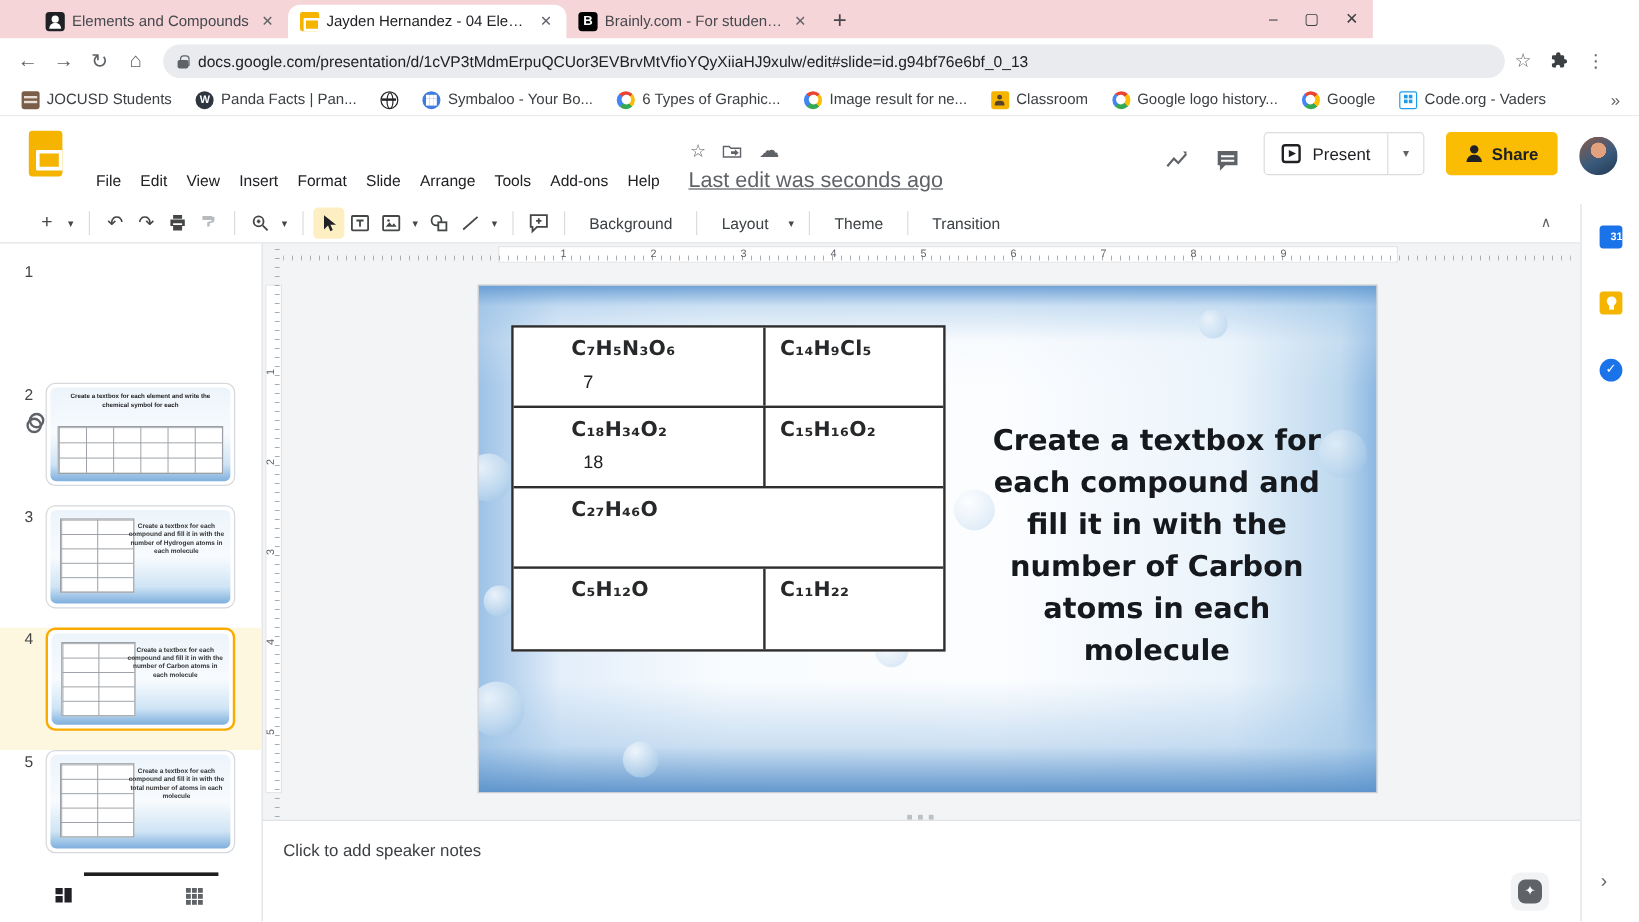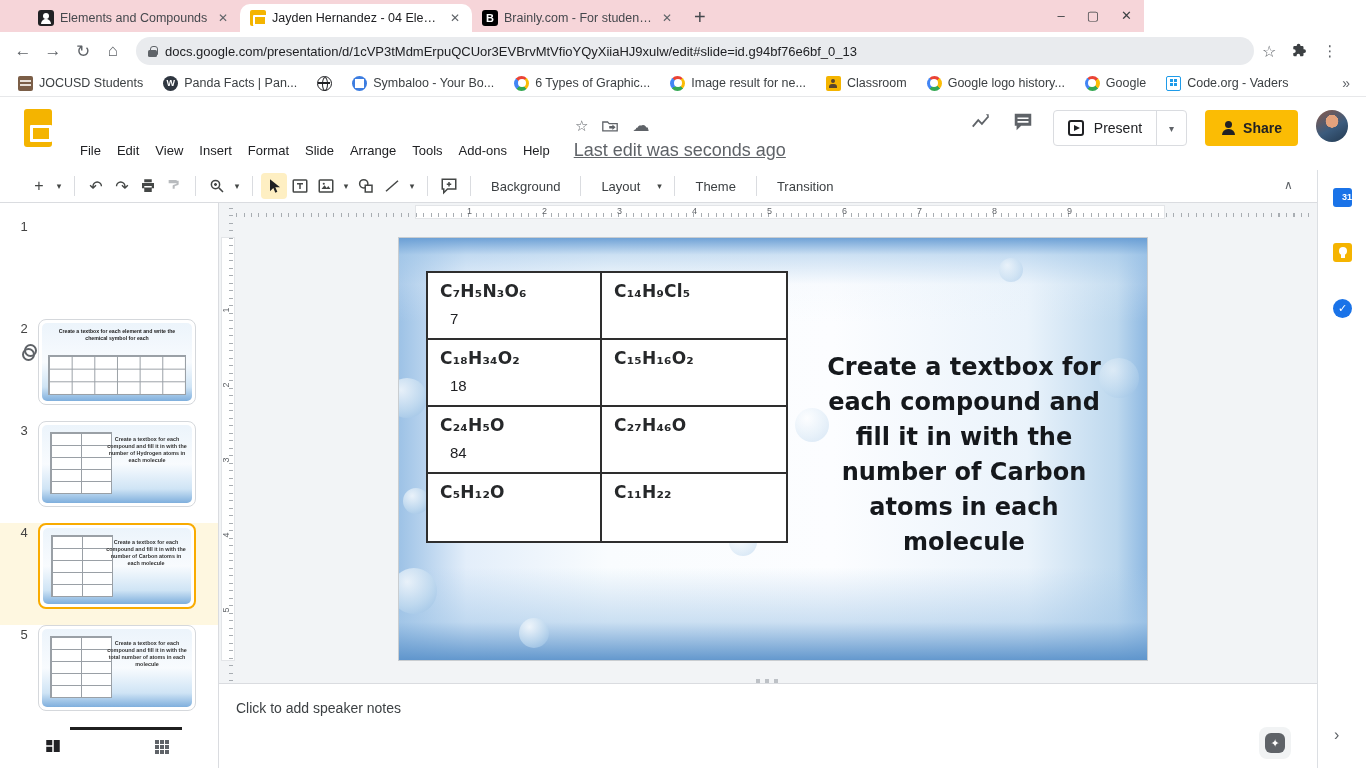--- a/index.html
+++ b/index.html
@@ -59,21 +59,21 @@
 
   
   .gsheader { left:0; top:97px; width:1366px; height:73px; background:#fff; }
   .gslogo { left:24px; top:12px; width:28px; height:38px; background:#f4b400; border-radius:3px; }
   .gslogo::after { content:""; position:absolute; left:6px; top:16px; width:16px; height:11px; border:3px solid #fff; border-radius:1px; }
   .doc-title { left:72px; top:16px; font-size:18px; color:#202124; }
   .title-ics { left:575px; top:18px; display:flex; gap:14px; color:#5f6368; font-size:15px; align-items:center; }
   .menurow { left:72px; top:43px; display:flex; align-items:center; font-size:13px; color:#202124; }
   .menurow .mi { padding:3px 8px; border-radius:3px; }
   .lastedit { margin-left:16px; color:#5f6368; text-decoration:underline; font-size:18px; }
-  .hdr-right { right:18px; top:13px; display:flex; align-items:flex-start; gap:18px; }
+  .hdr-right { right:18px; top:13px; display:flex; align-items:flex-end; gap:18px; }
   .hic { width:24px; height:24px; display:flex; align-items:center; justify-content:center; }
   .present-btn { display:flex; align-items:center; height:36px; border:1px solid #dadce0; border-radius:4px; overflow:hidden; }
   .present-main { display:flex; align-items:center; gap:10px; padding:0 14px; font-size:14px; color:#202124; }
   .present-caret { width:30px; height:36px; border-left:1px solid #dadce0; display:flex; align-items:center; justify-content:center; color:#5f6368; font-size:10px; }
   .playbox { width:16px; height:16px; border:2px solid #202124; border-radius:3px; position:relative; }
   .playbox::after { content:""; position:absolute; left:4px; top:2.5px; border-left:6px solid #202124; border-top:3.5px solid transparent; border-bottom:3.5px solid transparent; }
   .share-btn { display:flex; align-items:center; gap:8px; height:36px; padding:0 16px; background:#fbbc04; border-radius:4px; font-size:14px; font-weight:bold; color:#202124; }
   .person-ic { width:14px; height:14px; position:relative; }
   .person-ic::before { content:""; position:absolute; left:4px; top:0; width:7px; height:7px; border-radius:50%; background:#202124; }
   .person-ic::after { content:""; position:absolute; left:1px; top:8px; width:13px; height:6px; border-radius:6px 6px 0 0; background:#202124; }
@@ -128,21 +128,21 @@
   .ruler-v .rnum { position:absolute; left:2px; font-size:9px; color:#5f6368; transform:rotate(-90deg); }
 
   
   .slide { position:absolute; left:179px; top:34px; width:750px; height:424px; border:1px solid #c9cdd1; overflow:hidden;
     background:
       linear-gradient(180deg, rgba(104,157,212,.95) 0%, rgba(167,202,234,.55) 4%, rgba(232,241,250,.2) 11%, rgba(255,255,255,0) 20%, rgba(255,255,255,0) 78%, rgba(165,200,232,.55) 91%, rgba(92,147,203,.95) 100%),
       linear-gradient(90deg, #9dc2e6 0%, #e3eefa 9%, #f9fcfe 28%, #fcfdff 58%, #eaf3fb 84%, #bdd8ee 96%, #8db8e2 100%);
   }
   .mol { position:absolute; border-radius:50%; background:radial-gradient(circle at 35% 30%,#ffffff,#c4dcf0 55%,#8fb9e1); opacity:.75; }
   .ws-table { position:absolute; left:27px; top:33px; width:362px; background:#fff; border:2px solid #2e2e2e; }
-  .ws-row { display:flex; height:67px; border-bottom:2px solid #2e2e2e; }
+  .ws-row { display:flex; height:67px; border-bottom:2px solid #2e2e2e;padding-left:36px; }
   .ws-row:last-child { border-bottom:none; }
   .ws-cell { width:174px; border-right:2px solid #2e2e2e; padding:8px 0 0 12px; }
   .ws-cell:last-child { flex:1; border-right:none; }
   .formula { font-family:"DejaVu Sans",sans-serif; font-size:17px; font-weight:bold; color:#26282a; letter-spacing:.2px; }
   .answer { display:block; margin:9px 0 0 10px; font-size:15px; color:#202124; font-family:"Liberation Sans",sans-serif; }
   .instr { position:absolute; left:414px; top:112px; width:302px; text-align:center; font-family:"DejaVu Sans",sans-serif; font-size:24px; line-height:35px; font-weight:bold; color:#15181c; }
 
   
   .notesbar { left:219px; top:683px; width:1098px; height:85px; background:#fff; border-top:1px solid #dadce0; }
   .notes-text { position:absolute; left:17px; top:16px; font-size:14px; color:#3c4043; }
@@ -479,24 +479,20 @@
           <div class="ws-cell">
             <span class="formula">C₁₈H₃₄O₂</span>
             <span class="answer">18</span>
           </div>
           <div class="ws-cell">
             <span class="formula">C₁₅H₁₆O₂</span>
           </div>
         </div>
         <div class="ws-row">
           <div class="ws-cell">
-            <span class="formula">C₂₄H₅O</span>
-            <span class="answer">84</span>
-          </div>
-          <div class="ws-cell">
             <span class="formula">C₂₇H₄₆O</span>
           </div>
         </div>
         <div class="ws-row">
           <div class="ws-cell">
             <span class="formula">C₅H₁₂O</span>
           </div>
           <div class="ws-cell">
             <span class="formula">C₁₁H₂₂</span>
           </div>

